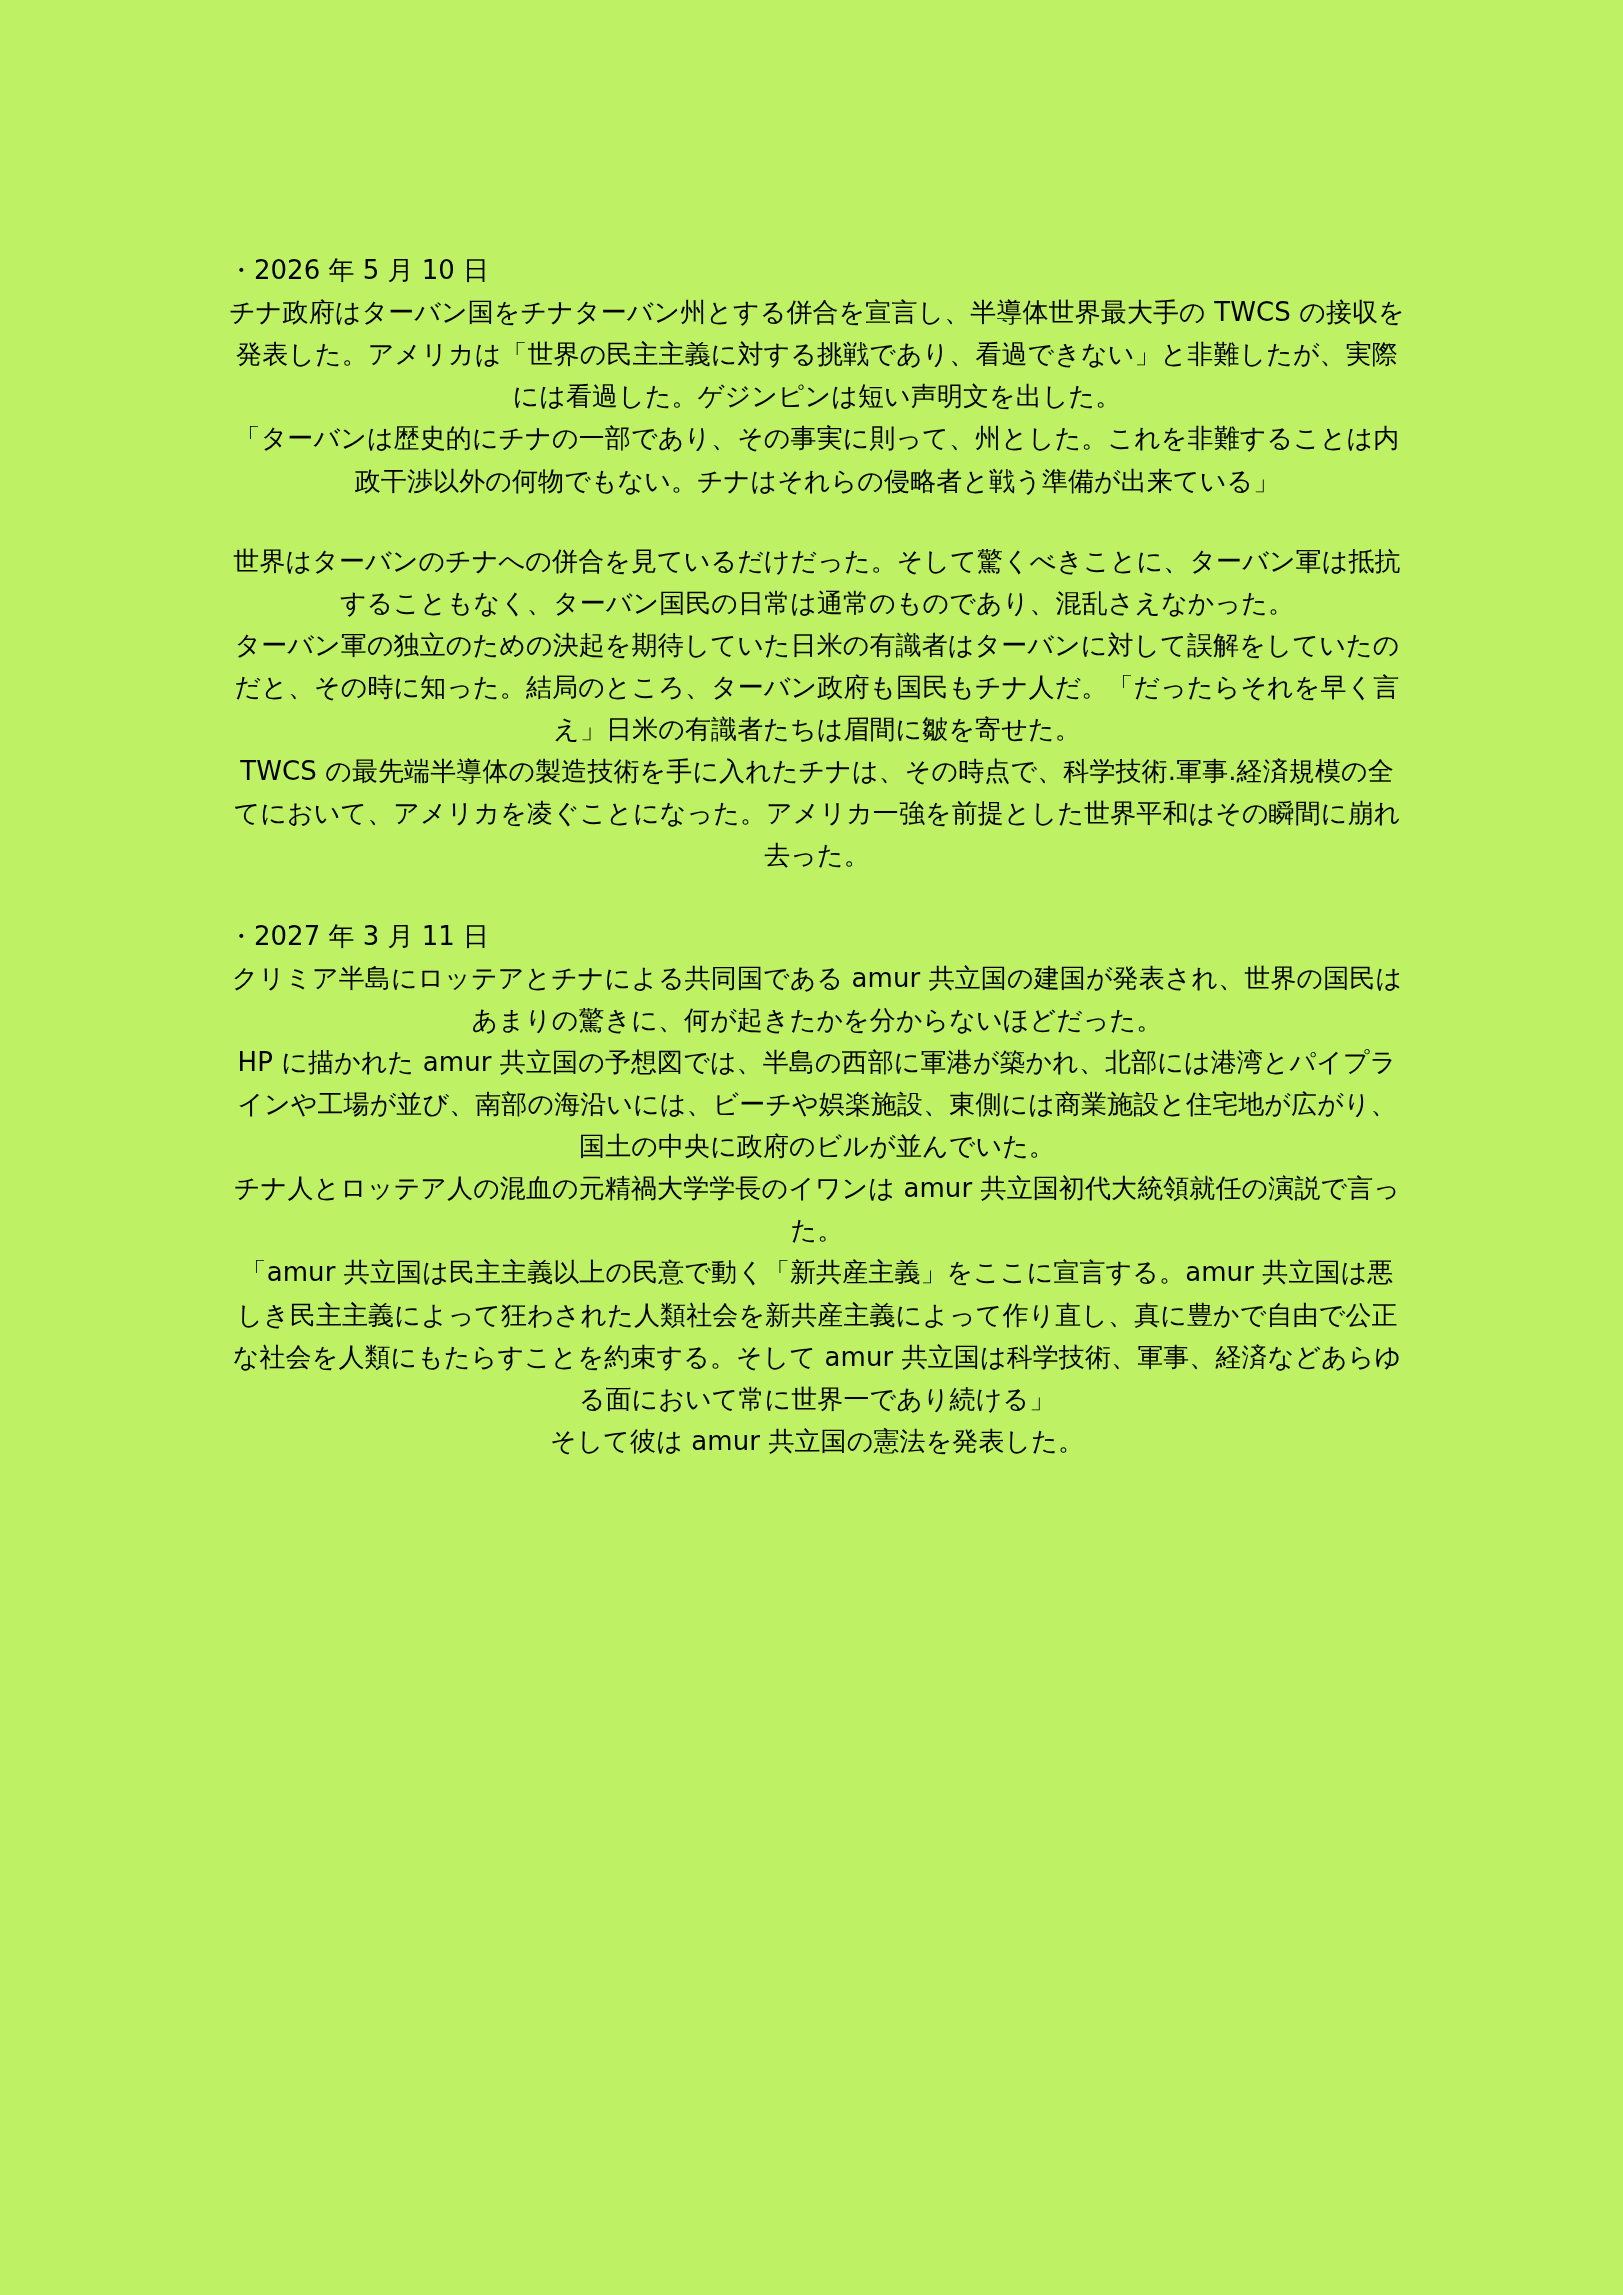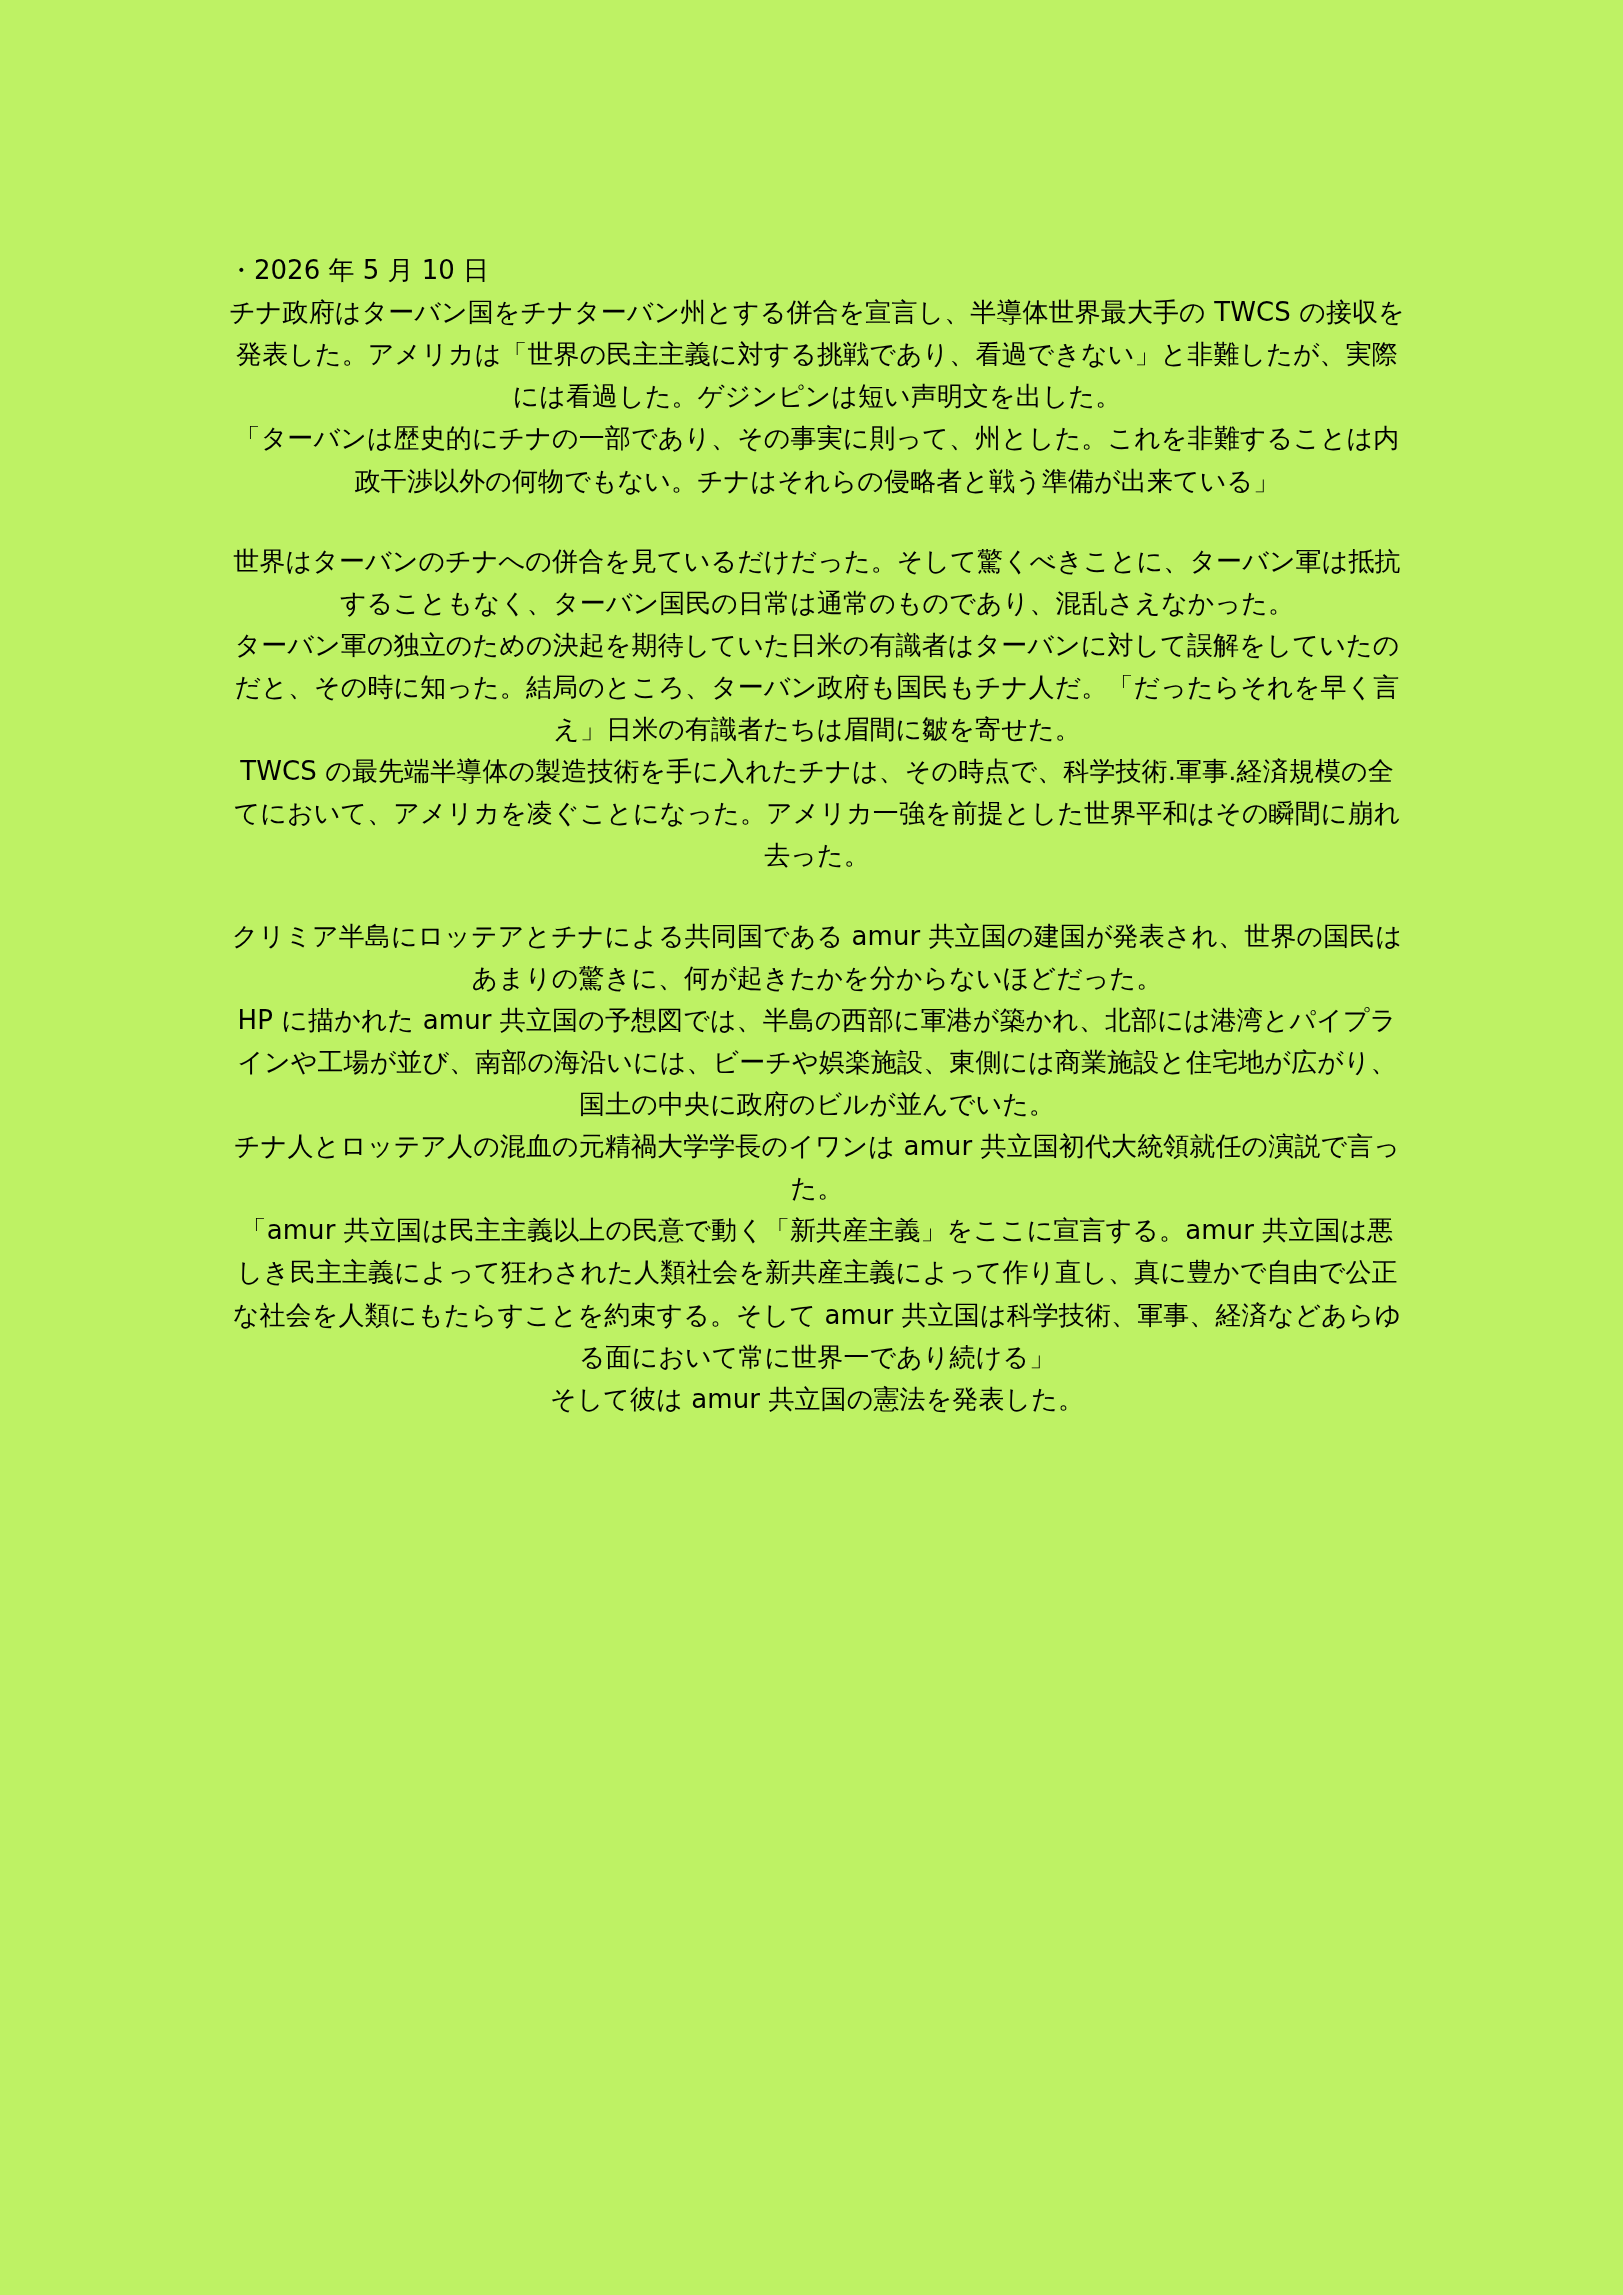--- a/index.html
+++ b/index.html
@@ -58,20 +58,21 @@
 「ターバンは歴史的にチナの一部であり、その事実に則って、州とした。これを非難することは内政干渉以外の何物でもない。チナはそれらの侵略者と戦う準備が出来ている」</div>
 
     <div class="spacer"></div>
 
     <div class="para">世界はターバンのチナへの併合を見ているだけだった。そして驚くべきことに、ターバン軍は抵抗することもなく、ターバン国民の日常は通常のものであり、混乱さえなかった。
 ターバン軍の独立のための決起を期待していた日米の有識者はターバンに対して誤解をしていたのだと、その時に知った。結局のところ、ターバン政府も国民もチナ人だ。「だったらそれを早く言え」日米の有識者たちは眉間に皺を寄せた。
 TWCS の最先端半導体の製造技術を手に入れたチナは、その時点で、科学技術.軍事.経済規模の全てにおいて、アメリカを凌ぐことになった。アメリカ一強を前提とした世界平和はその瞬間に崩れ去った。</div>
 
     <div class="spacer"></div>
 
+    <div class="heading">・2027 年 3 月 11 日</div>
 
     <div class="para">クリミア半島にロッテアとチナによる共同国である amur 共立国の建国が発表され、世界の国民はあまりの驚きに、何が起きたかを分からないほどだった。
 HP に描かれた amur 共立国の予想図では、半島の西部に軍港が築かれ、北部には港湾とパイプラインや工場が並び、南部の海沿いには、ビーチや娯楽施設、東側には商業施設と住宅地が広がり、国土の中央に政府のビルが並んでいた。
 チナ人とロッテア人の混血の元精禍大学学長のイワンは amur 共立国初代大統領就任の演説で言った。
 「amur 共立国は民主主義以上の民意で動く「新共産主義」をここに宣言する。amur 共立国は悪しき民主主義によって狂わされた人類社会を新共産主義によって作り直し、真に豊かで自由で公正な社会を人類にもたらすことを約束する。そして amur 共立国は科学技術、軍事、経済などあらゆる面において常に世界一であり続ける」
 そして彼は amur 共立国の憲法を発表した。</div>
 
   </div>
 </div>
 

